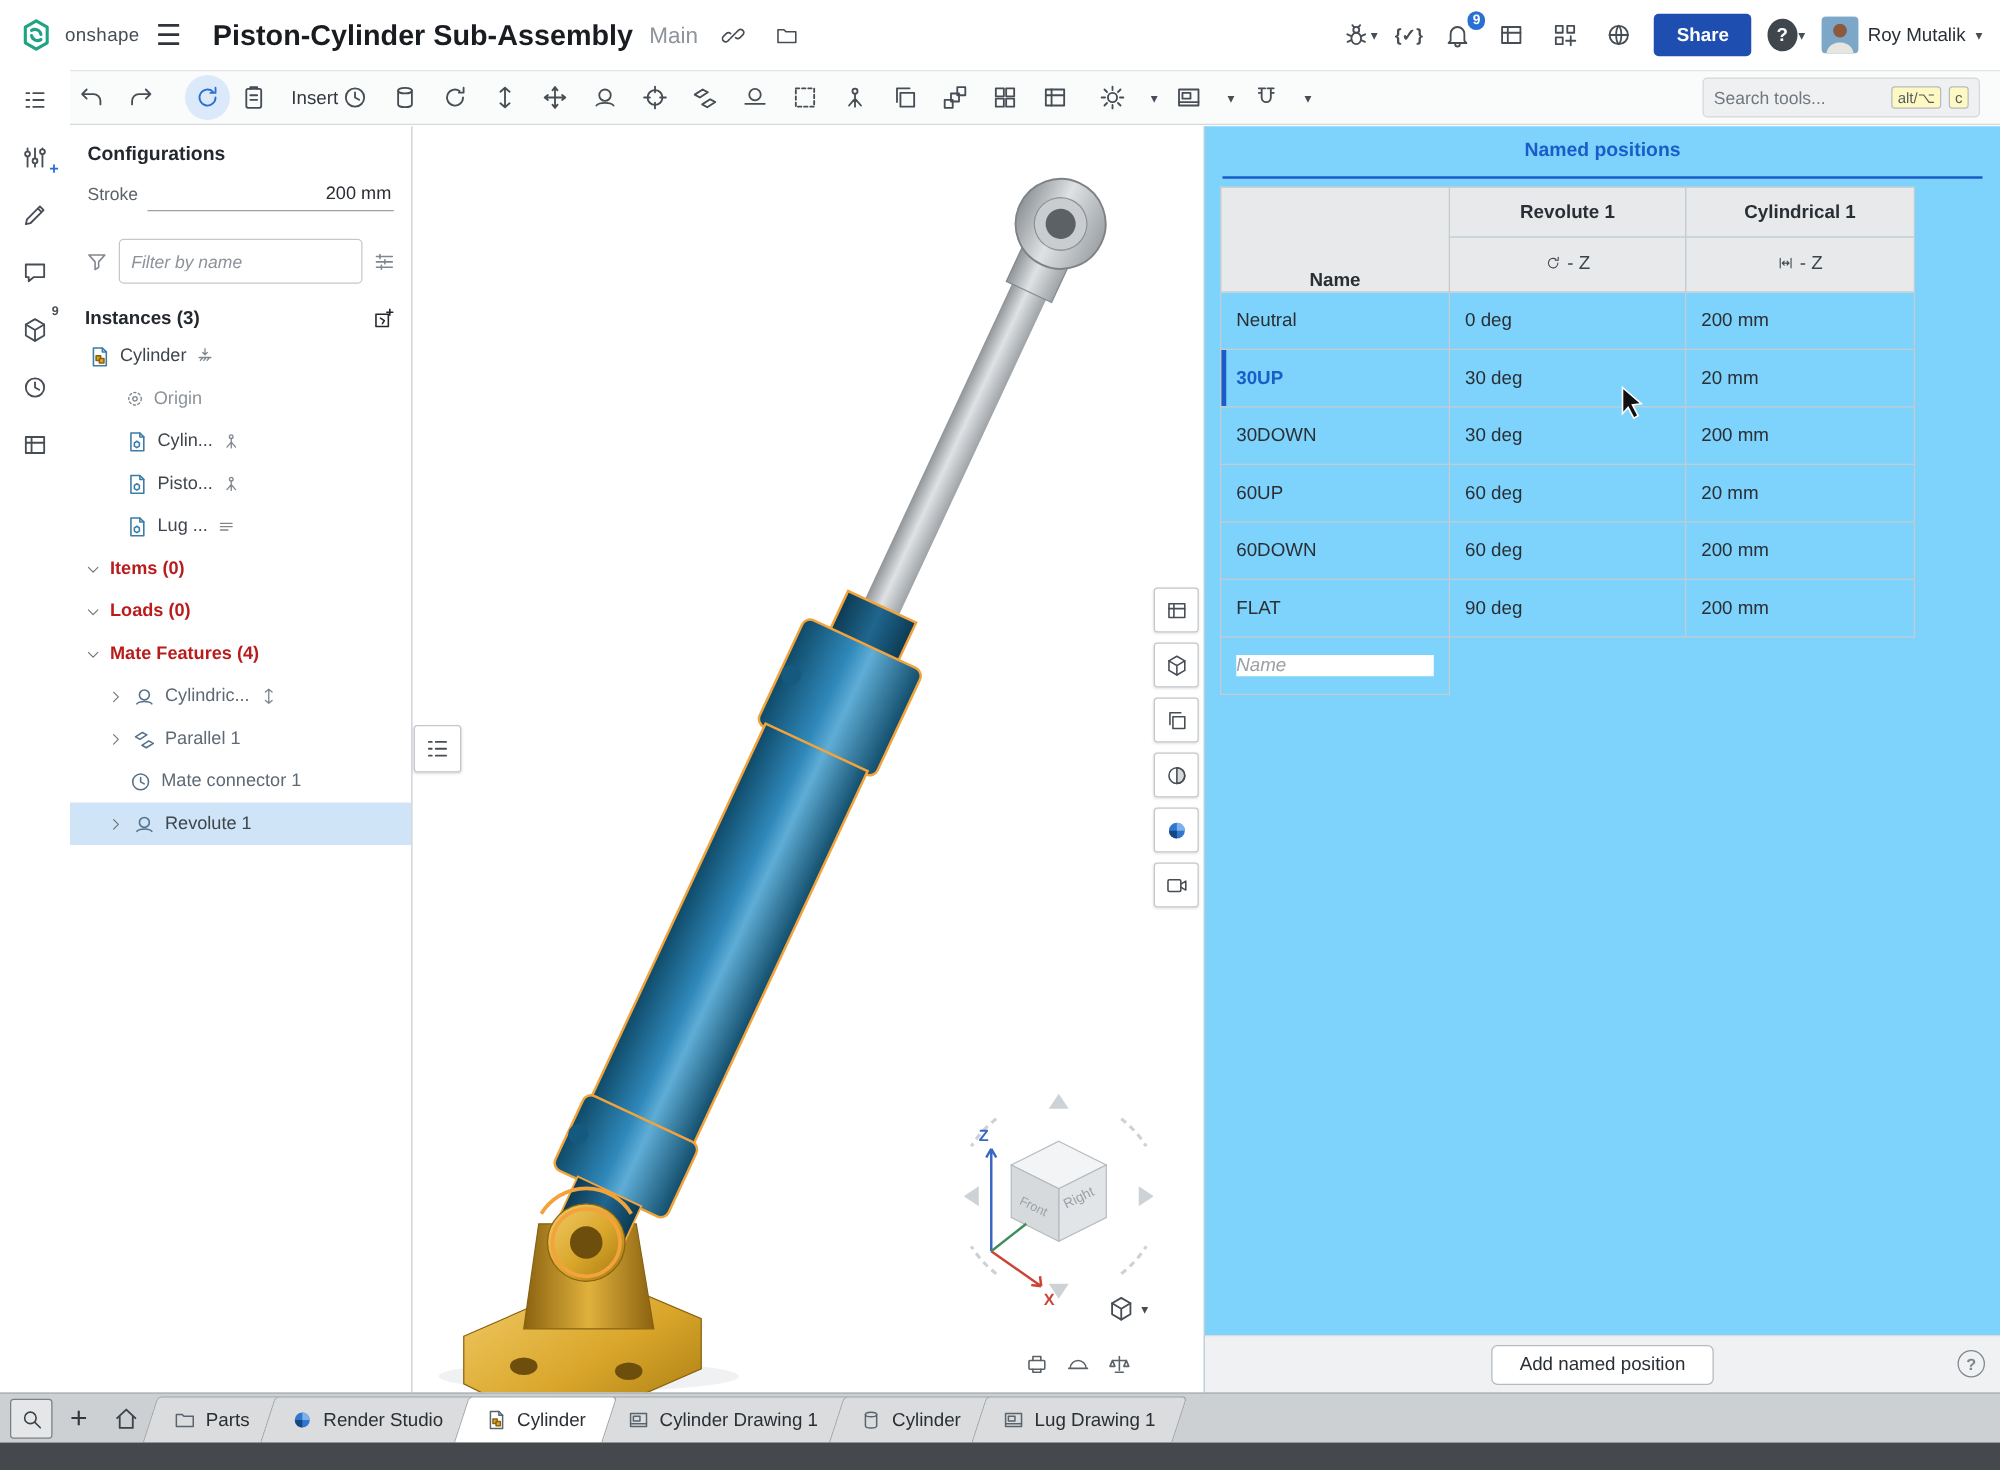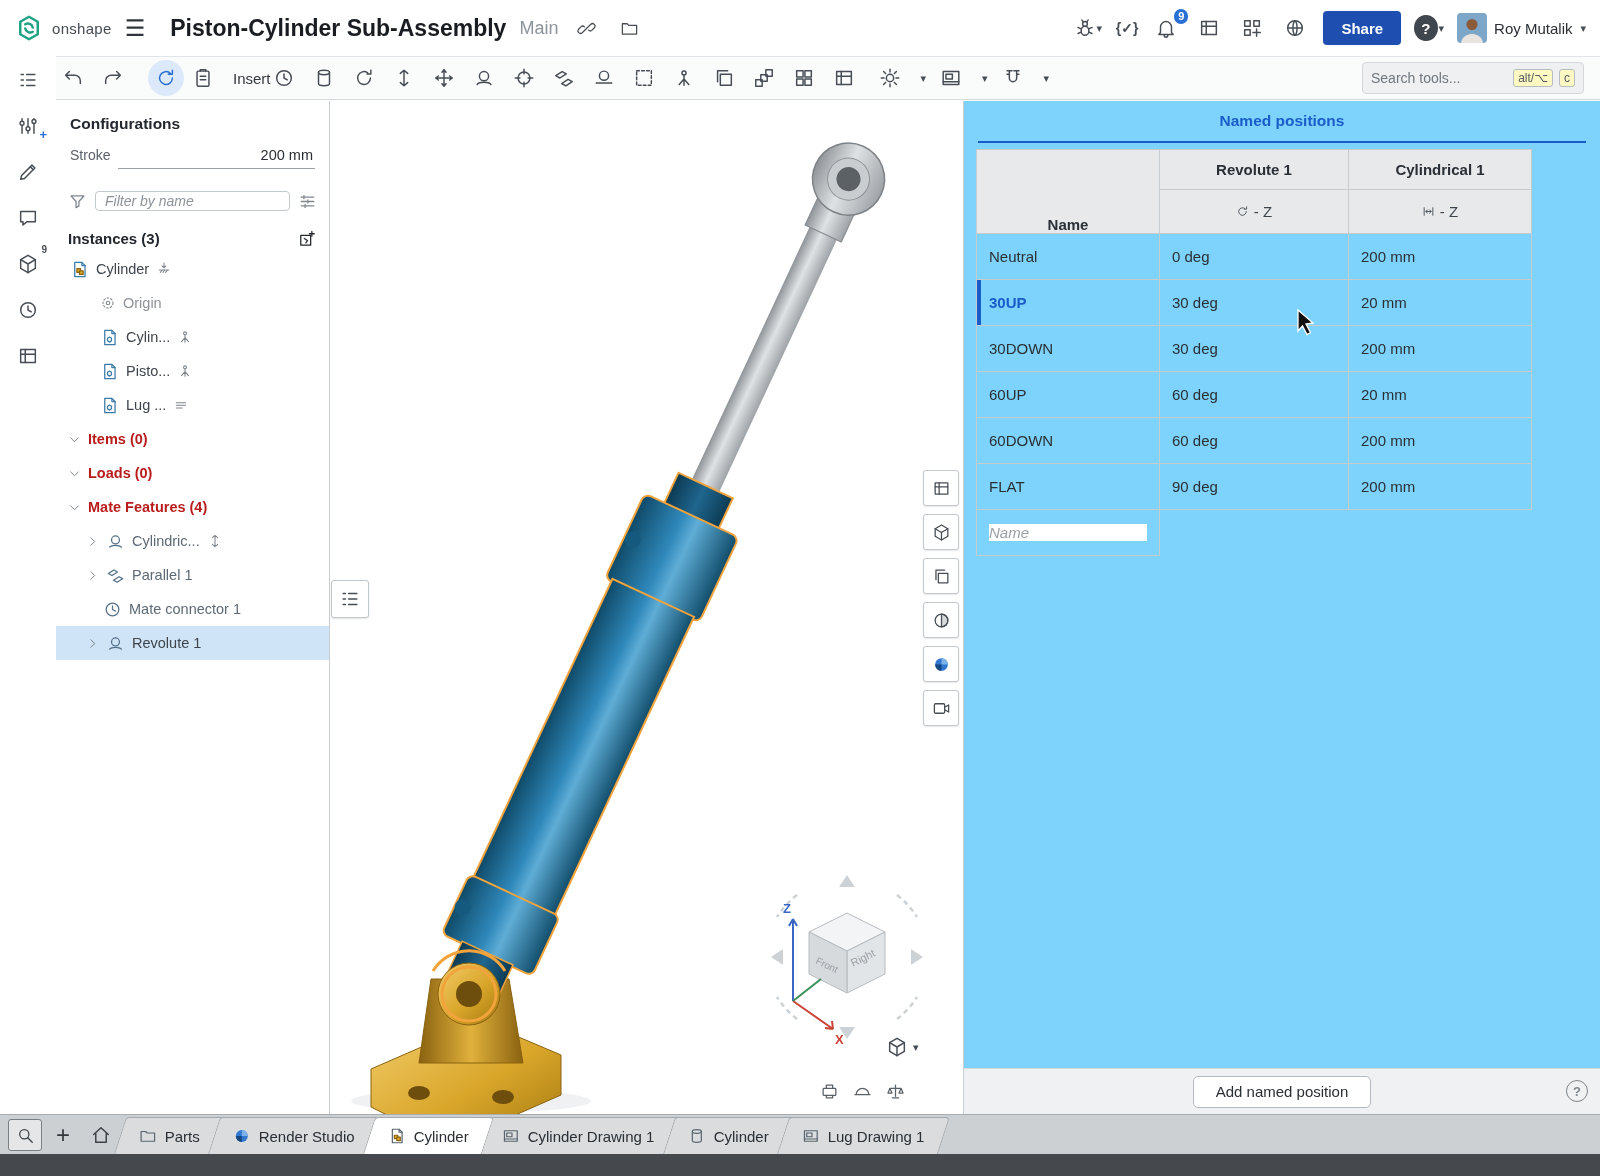--- a/index.html
+++ b/index.html
@@ -44,21 +44,21 @@
 .lsb .plusmark{position:absolute;right:-2px;bottom:0;color:#2a6fd3;font-weight:700;font-size:13px}
 .lsb .supbadge{position:absolute;top:-4px;right:-2px;font-size:10px;color:#474d54;font-weight:700}
 
 
 .lpanel{position:absolute;left:56px;top:101px;width:274px;bottom:62px;background:#fff;border-right:1px solid #c8cdd2;z-index:3;overflow:hidden}
 .cfg-title{font-size:15.5px;font-weight:700;color:#23282e;padding:14px 14px 6px}
 .stroke-row{display:flex;align-items:flex-start;margin:8px 14px 13px;gap:8px}
 .stroke-label{font-size:14px;color:#5a6168;padding-bottom:5px}
 .stroke-val{flex:1;text-align:right;font-size:14.5px;color:#2a2f35;border-bottom:1px solid #9aa0a6;padding:0 2px 5px}
 .filter-row{display:flex;align-items:center;gap:8px;margin:22px 12px 0}
-.filter-box{flex:1;height:20px;border:1px solid #c3c8cc;border-radius:4px;display:flex;align-items:center;padding:0 9px}
+.filter-box{flex:1;height:36px;border:1px solid #c3c8cc;border-radius:4px;display:flex;align-items:center;padding:0 9px}
 .filter-box input{width:100%;border:none;outline:none;font-size:14px;font-style:italic;color:#3c434a;font-family:"Liberation Sans",sans-serif}
 .filter-box input::placeholder{color:#8d939a;font-style:italic}
 .inst-head{display:flex;align-items:center;margin:18px 12px 4px;font-size:15px;font-weight:700;color:#23282e}
 .inst-head .g{margin-left:auto}
 .trow{display:flex;align-items:center;height:34px;padding:0 10px 0 14px;gap:7px;font-size:14.5px;color:#3e454c;cursor:pointer;white-space:nowrap}
 .ind1{padding-left:44px}
 .ind2{padding-left:30px}
 .sec{font-weight:700;color:#b91c1c;padding-left:12px}
 .muted{color:#8d939a}
 .mf{color:#5d6a75}

